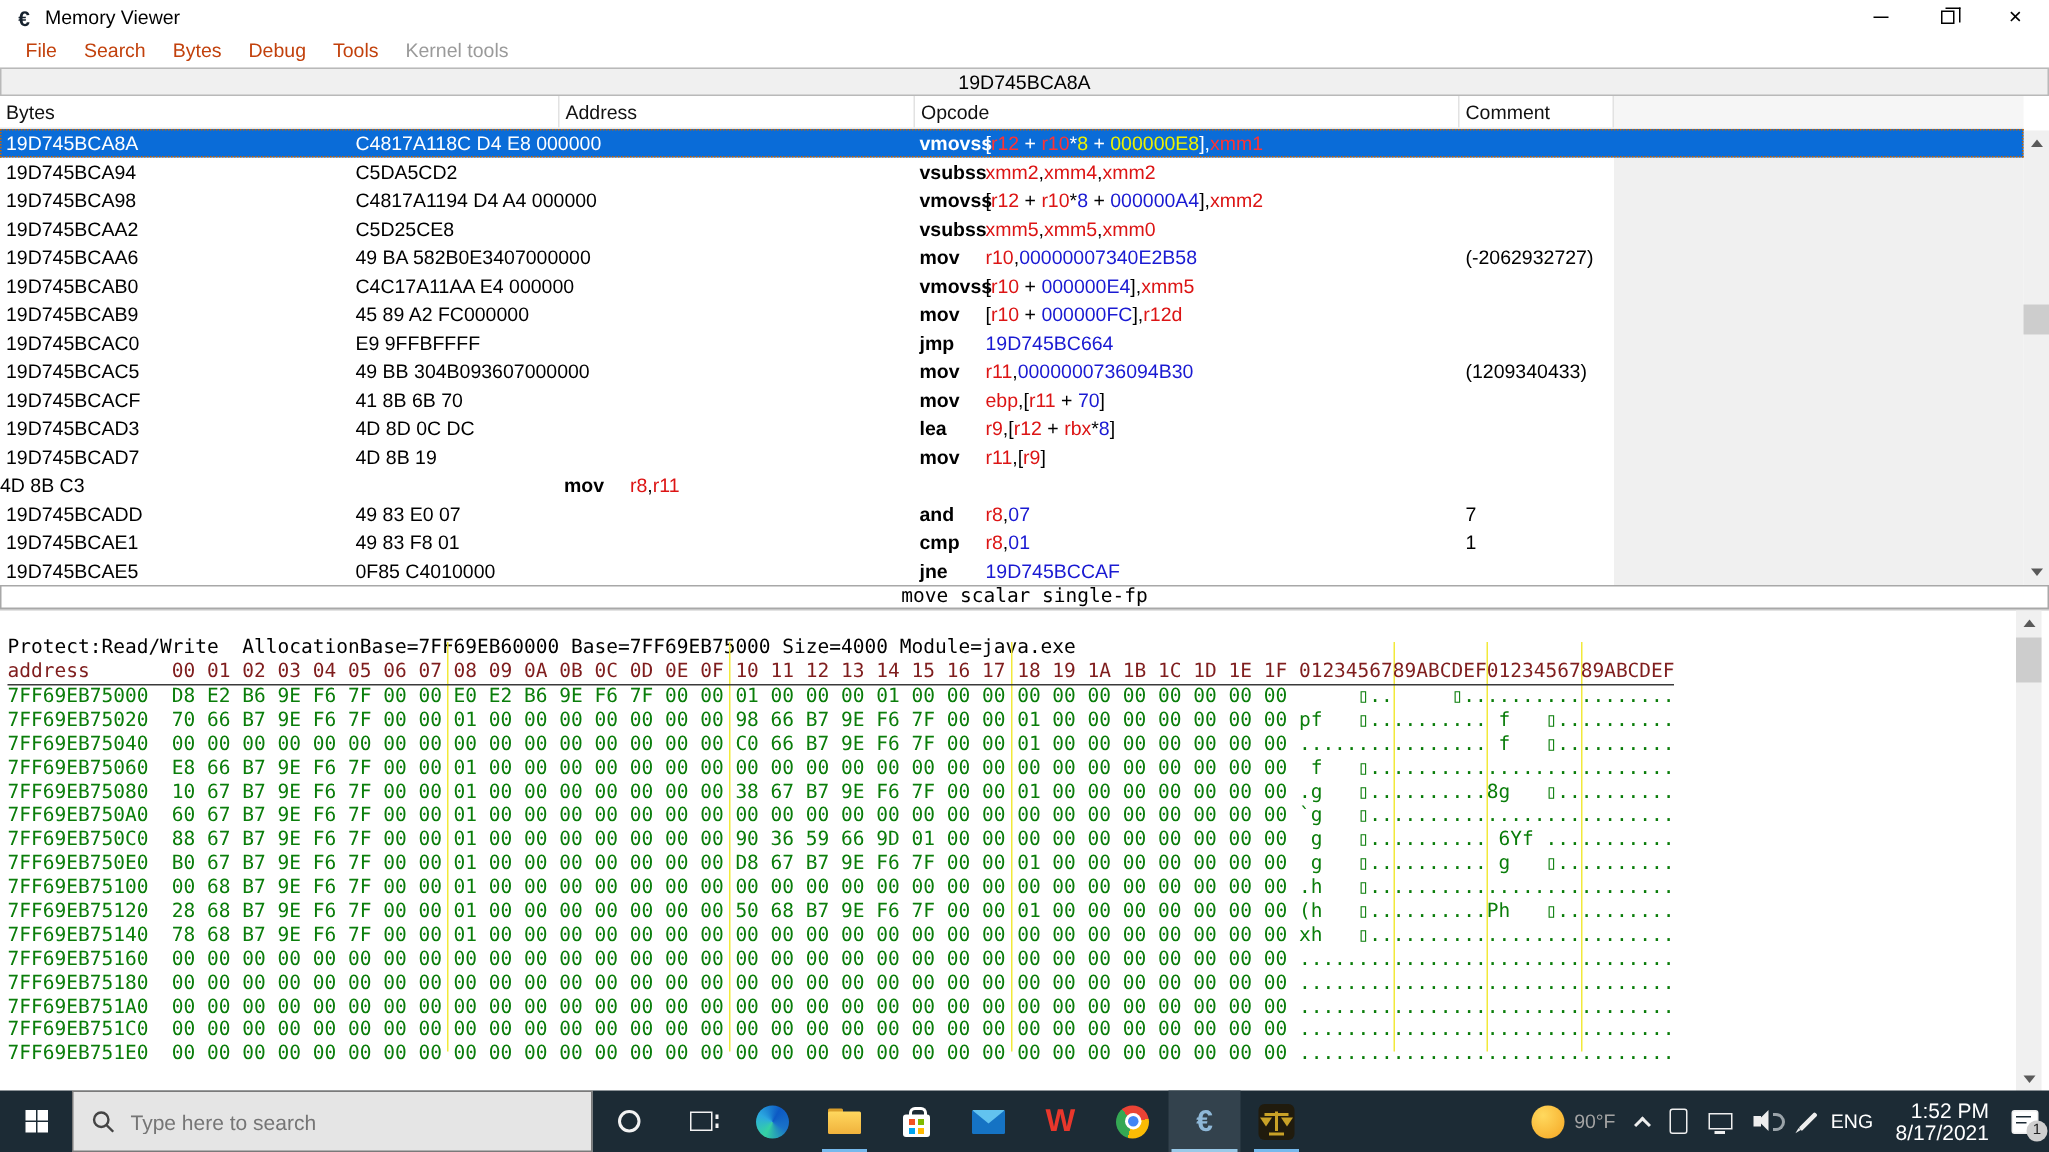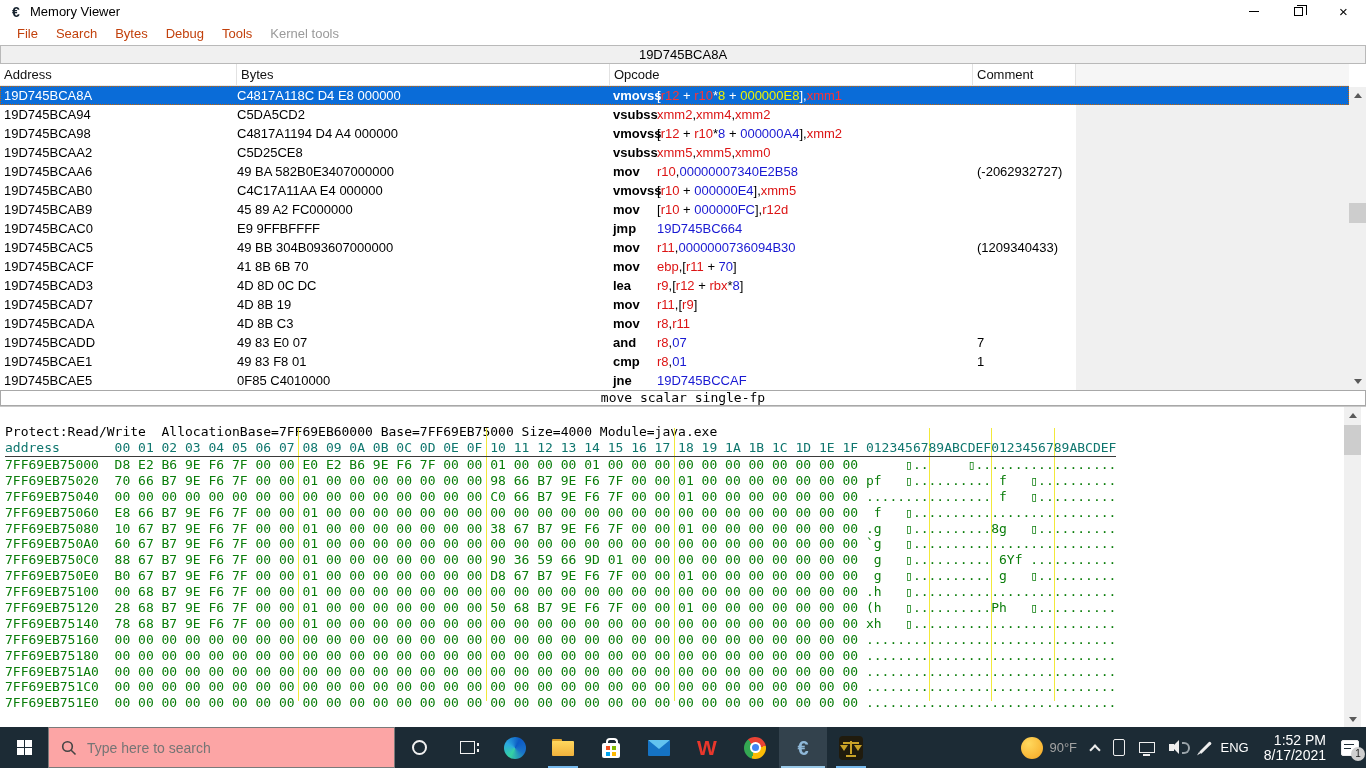--- a/index.html
+++ b/index.html
@@ -60,39 +60,39 @@
   .sb-thumb { position:absolute; left:0; width:17px; background:#cdcdcd; }
 
   
   .infobox { height:16px; border:1px solid #a8a8a8; background:#fff; text-align:center;
              font-family:"DejaVu Sans Mono", monospace; font-size:13px; line-height:14px; color:#000; }
 
   
   .hexpane { position:relative; height:321px; border-top:1px solid #c8c8c8; background:#fff;
              font-family:"DejaVu Sans Mono", monospace; font-size:13px; padding:5px 0 0 5px; }
   .hx-region { white-space:pre; color:#000; height:16px;margin-top:12px; }
-  .hx-header { white-space:pre; color:#0f766e; height:17px; width:142ch;
+  .hx-header { white-space:pre; color:#7f1d1d; height:17px; width:142ch;
                border-bottom:1px solid #3a3a3a; position:relative; z-index:1; }
   .hx-rows { position:relative; z-index:1; }
   .hx-row { white-space:pre; color:#0a7d0a; height:15.9px; line-height:15.9px; }
   .vline { position:absolute; width:1px; background:#f2e93a; top:21px; height:273px; z-index:0; }
 
   
   .taskbar { position:absolute; left:0; top:727px; width:1366px; height:41px; background:#1c2b35;
              display:flex; align-items:center; color:#fff; }
   .tb-slot { width:48px; height:41px; display:flex; align-items:center; justify-content:center;
              position:relative; flex:none; }
   .tb-slot.active { background:#33424d; }
   .tb-underline { position:absolute; bottom:0; left:9px; right:9px; height:2px; background:#76b9ed; }
   .tb-slot.active .tb-underline { left:2px; right:2px; background:#9ac9e8; }
 
   .start-grid { display:grid; grid-template-columns:7px 7px; grid-template-rows:7px 7px; gap:1px; }
   .start-grid div { background:#fff; }
 
-  .searchbox { width:347px; height:41px; background:#fca5a5; border:1px solid #7a7a7a; display:flex;
+  .searchbox { width:347px; height:41px; background:#e5e5e5; border:1px solid #7a7a7a; display:flex;
                align-items:center; flex:none; }
   .searchbox svg { margin:0 10px 0 12px; }
   .search-input { border:none; outline:none; font-size:14px; color:#4a4a4a; width:250px;
                   font-family:"Liberation Sans", sans-serif; background:transparent; }
 
   .cortana-ring { width:15px; height:15px; border:2px solid #f2f2f2; border-radius:50%; }
   .taskview-glyph { width:15px; height:13px; border:1.5px solid #f2f2f2; position:relative; }
   .taskview-glyph:before { content:""; position:absolute; right:-5px; top:1px; width:2px; height:3px; background:#f2f2f2; }
   .taskview-glyph:after  { content:""; position:absolute; right:-5px; bottom:1px; width:2px; height:3px; background:#f2f2f2; }
 
@@ -177,22 +177,22 @@
     <div class="menu-item">Bytes</div>
     <div class="menu-item">Debug</div>
     <div class="menu-item">Tools</div>
     <div class="menu-item disabled">Kernel tools</div>
   </div>
 
 <div class="addrbar">19D745BCA8A</div>
 
 <div class="disasm">
   <div class="colheader">
+    <div class="hcell hc-bytes">Bytes</div>
     <div class="hcell hc-addr">Address</div>
-    <div class="hcell hc-bytes">Bytes</div>
     <div class="hcell hc-op">Opcode</div>
     <div class="hcell hc-com">Comment</div>
     <div class="hcell hc-rest"></div>
   </div>
   <div class="drows" id="drows">
     <div class="dead-strip"></div>
   <div class="drow sel">
         <div class="c-addr">19D745BCA8A</div>
         <div class="c-bytes">C4817A118C D4 E8 000000</div>
         <div class="c-op">
@@ -294,21 +294,20 @@
       <div class="drow">
         <div class="c-addr">19D745BCAD7</div>
         <div class="c-bytes">4D 8B 19</div>
         <div class="c-op">
           <span class="mn">mov</span>
           <span><span class="seg-r">r11</span><span class="seg-p">,[</span><span class="seg-r">r9</span><span class="seg-p">]</span></span>
         </div>
         <div class="c-com"></div>
       </div>
       <div class="drow">
-        <div class="c-addr">19D745BCADA</div>
         <div class="c-bytes">4D 8B C3</div>
         <div class="c-op">
           <span class="mn">mov</span>
           <span><span class="seg-r">r8</span><span class="seg-p">,</span><span class="seg-r">r11</span></span>
         </div>
         <div class="c-com"></div>
       </div>
       <div class="drow">
         <div class="c-addr">19D745BCADD</div>
         <div class="c-bytes">49 83 E0 07</div>

